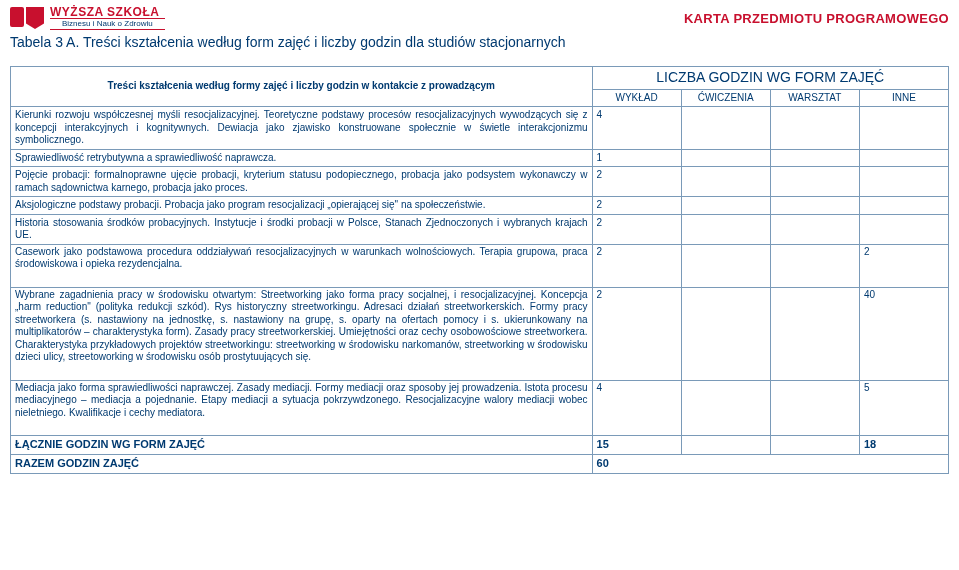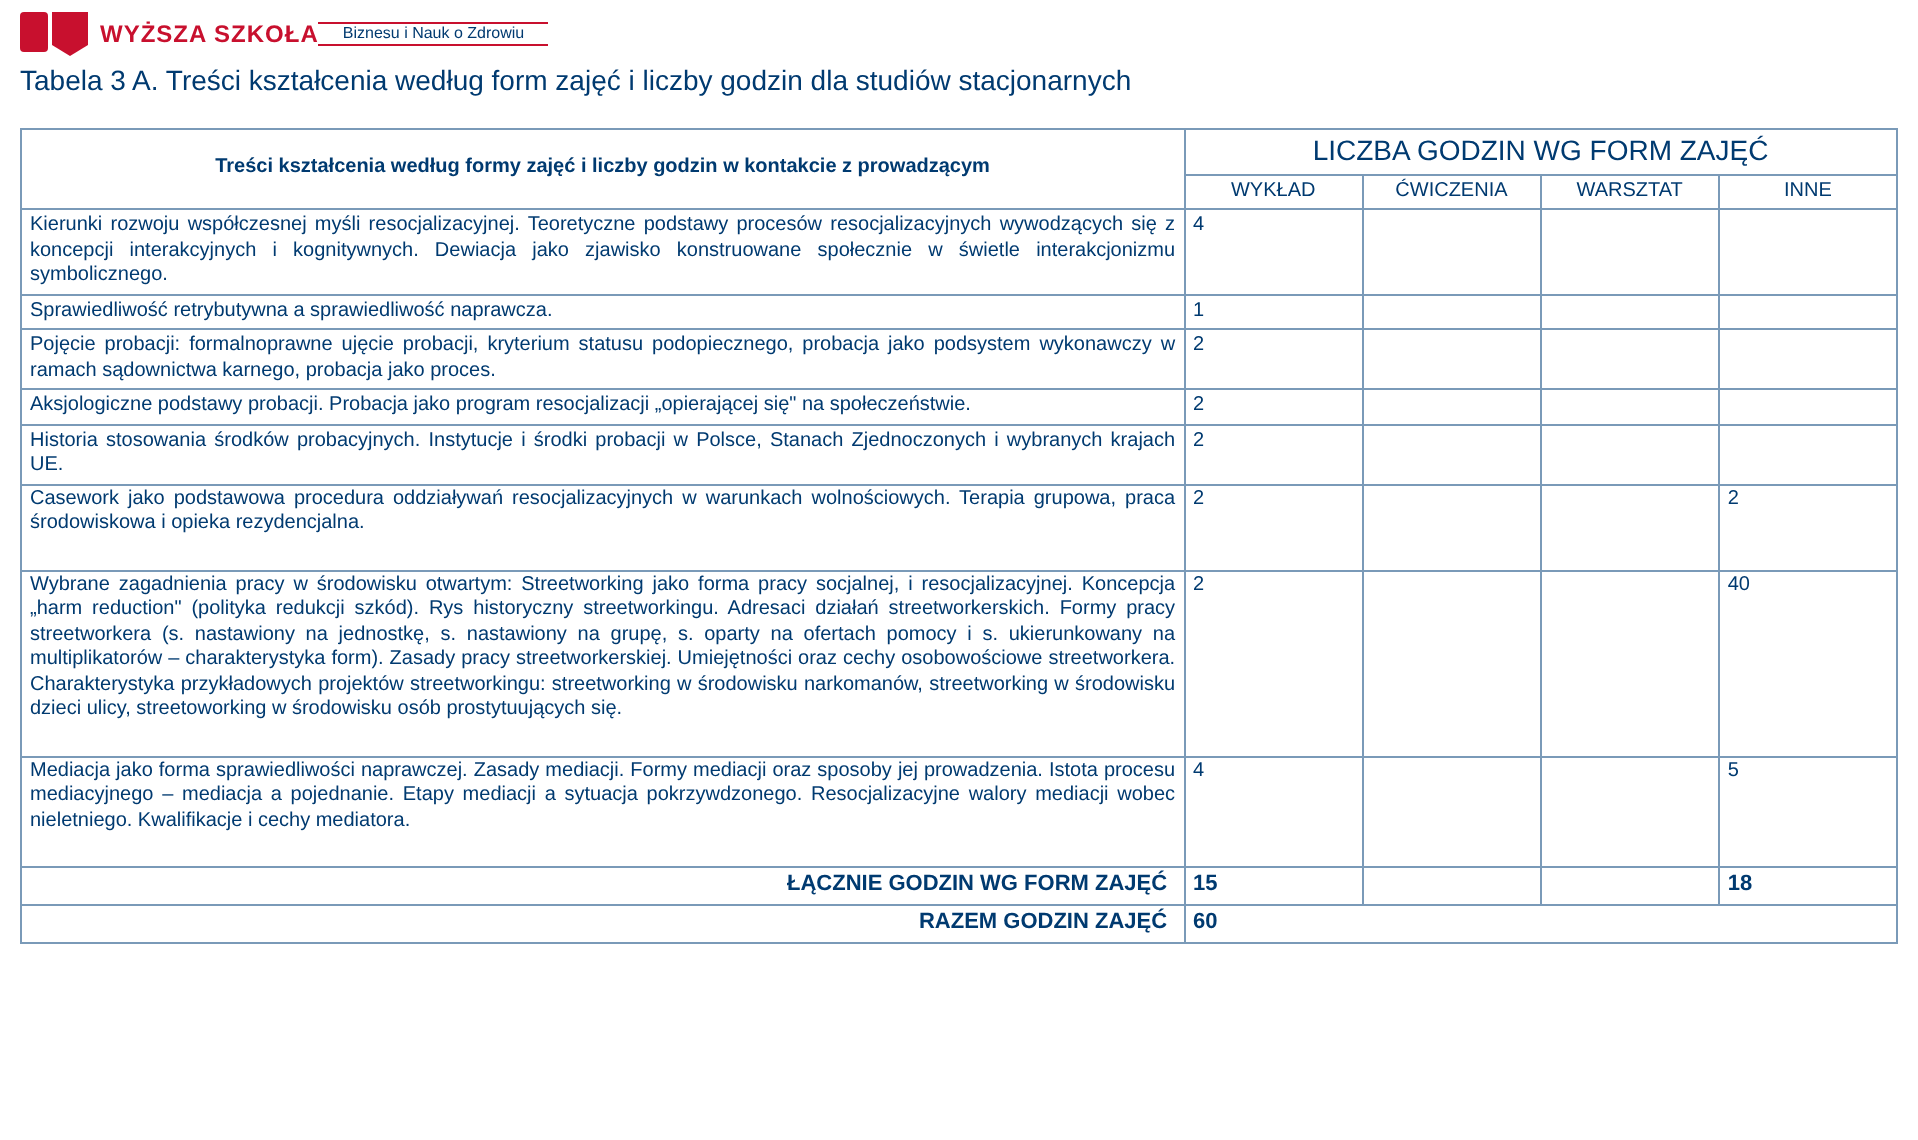--- a/index.html
+++ b/index.html
@@ -27,21 +27,21 @@
   .logo-badge {
     display: flex;
     gap: 2px;
   }
   .badge-red {
     width: 14px; height: 20px; background: #c8102e; border-radius: 2px;
   }
   .badge-shape {
     width: 18px; height: 22px; background: #c8102e; clip-path: polygon(0 0,100% 0,100% 75%,50% 100%,0 75%);
   }
-  .logo-text { display:flex; flex-direction:row; line-height:1;}
+  .logo-text { display:flex; flex-direction:column; line-height:1;}
   .logo-line1 { font-weight:bold; font-size:12px; color:#c8102e; letter-spacing:0.5px;}
   .logo-line2 { font-size:8px; color:#003a70; border-bottom:1px solid #c8102e; border-top:1px solid #c8102e; padding:1px 12px;}
   .karta-title { color:#c8102e; font-weight:bold; font-size:13px; letter-spacing:0.3px; }
   .table-label { color:#003a70; font-size:14px; margin: 2px 0 8px 0;}
   table {
     width: 100%;
     border-collapse: collapse;
     table-layout: fixed;
     margin-top: 16px;
   }
@@ -59,37 +59,38 @@
     vertical-align: middle;
     font-weight: normal;
   }
   .bold { font-weight: bold; }
   col.topic { width: 62%; }
   col.num { width: 9.5%; }
   .hdr-row th { background:#fff; }
   .group-hdr { text-align:center; font-size:14px;}
   .tight td { padding-top:1px; padding-bottom:16px;}
   .sum-row td { font-weight:bold; font-size:11px;}
-  .sum-label { text-align:right; padding-right:8px;}
+  .sum-label { padding-right:8px;}
   .justify { text-align: justify; }
 </style>
 </head>
 <body>
 
 <div class="logo-row">
   <div class="logo">
     <div class="logo-badge">
       <div class="badge-red"></div>
       <div class="badge-shape"></div>
     </div>
     <div class="logo-text">
       <span class="logo-line1">WYŻSZA SZKOŁA</span>
       <span class="logo-line2">Biznesu i Nauk o Zdrowiu</span>
     </div>
   </div>
+  <div class="karta-title">KARTA PRZEDMIOTU PROGRAMOWEGO</div>
 </div>
 
 <div class="table-label">Tabela 3 A. Treści kształcenia według form zajęć i liczby godzin dla studiów stacjonarnych</div>
 
 <table>
   <colgroup>
     <col class="topic">
       <col class="num">
       <col class="num">
       <col class="num">

